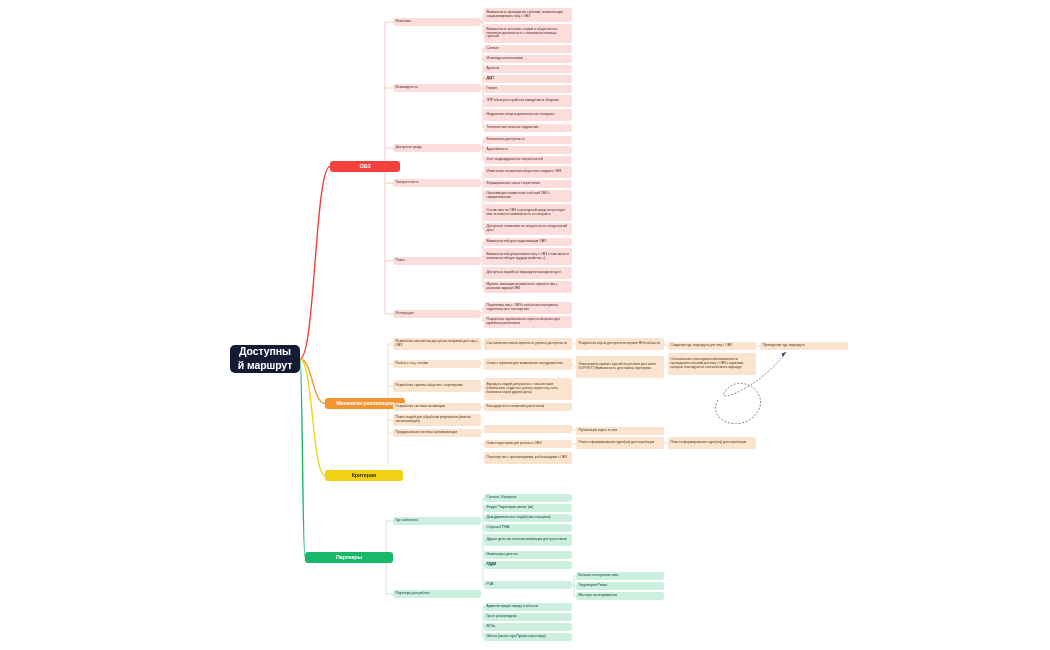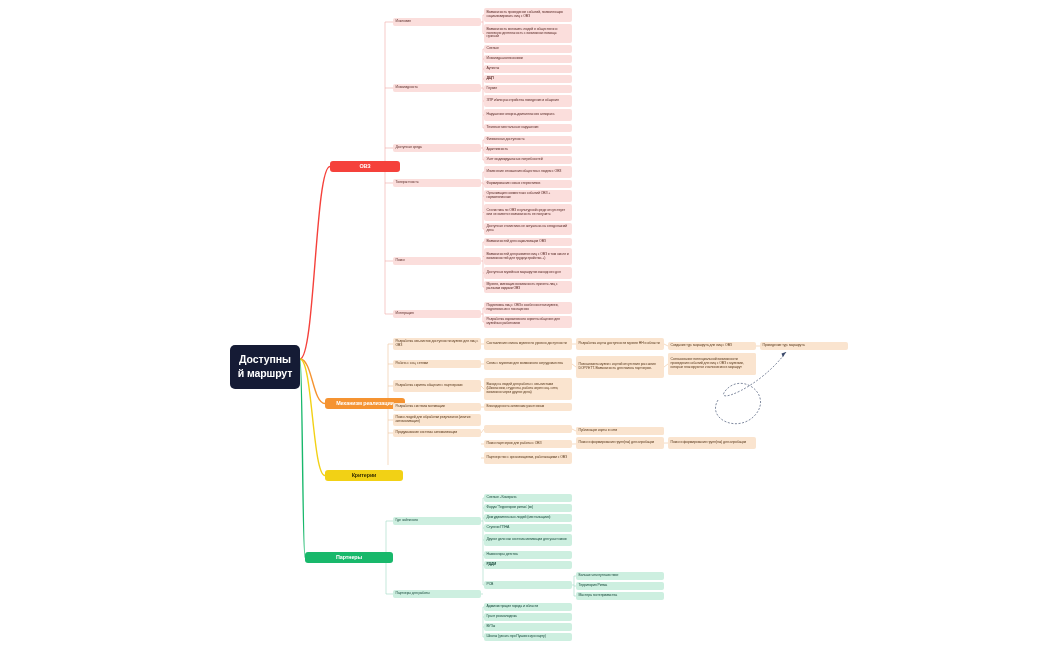--- a/index.html
+++ b/index.html
@@ -159,21 +159,21 @@
       <path d="M483,637 L484,637" fill="none" stroke="#9fd9c2" stroke-width="0.6"></path>
       <path d="M572,585 L574,585" fill="none" stroke="#9fd9c2" stroke-width="0.6"></path>
       <path d="M574,576 L574,596" fill="none" stroke="#9fd9c2" stroke-width="0.6"></path>
       <path d="M574,576 L576,576" fill="none" stroke="#9fd9c2" stroke-width="0.6"></path>
       <path d="M574,586 L576,586" fill="none" stroke="#9fd9c2" stroke-width="0.6"></path>
       <path d="M574,596 L576,596" fill="none" stroke="#9fd9c2" stroke-width="0.6"></path>
       <path d="M718,400 C706,420 740,434 756,414 C772,394 742,372 726,390 C712,406 760,388 786,352" fill="none" stroke="#3b4a6b" stroke-width="0.65" stroke-dasharray="2,1.6"></path>
       <path d="M786,352 l-4.5,1.6 l1.4,3.6 z" fill="#3b4a6b"></path>
     </svg>
   <div id="nodes">
-      <div class="node root" style="left: 230px; top: 345px; width: 70px; height: 44px;">Доступный маршрут</div>
+      <div class="node root" style="left: 230px; top: 345px; width: 70px; height: 28px;">Доступный маршрут</div>
       <div class="node branch red" style="left: 330px; top: 161px; width: 70px; height: 11px;">ОВЗ</div>
       <div class="node branch orange" style="left: 325px; top: 398px; width: 80px; height: 11px;">Механизм реализации</div>
       <div class="node branch yellow" style="left: 325px; top: 470px; width: 78px; height: 11px;">Критерии</div>
       <div class="node branch green" style="left: 305px; top: 552px; width: 88px; height: 11px;">Партнеры</div>
       <div class="node leaf red" style="left: 393px; top: 18px; width: 88px; min-height: 8px;">Инклюзия</div>
       <div class="node leaf red" style="left: 484px; top: 8px; width: 88px; min-height: 14px;">Возможность проведения событий, позволяющих социализировать лиц с ОВЗ</div>
       <div class="node leaf red" style="left: 484px; top: 24px; width: 88px; min-height: 19px;">Возможность включить людей в общественно полезную деятельность с возможная помощь нужным</div>
       <div class="node leaf red" style="left: 393px; top: 84px; width: 88px; min-height: 8px;">Инвалидность</div>
       <div class="node leaf red" style="left: 484px; top: 45px; width: 88px; min-height: 8px;">Слепые</div>
       <div class="node leaf red" style="left: 484px; top: 55px; width: 88px; min-height: 8px;">Инвалиды-колясочники</div>

